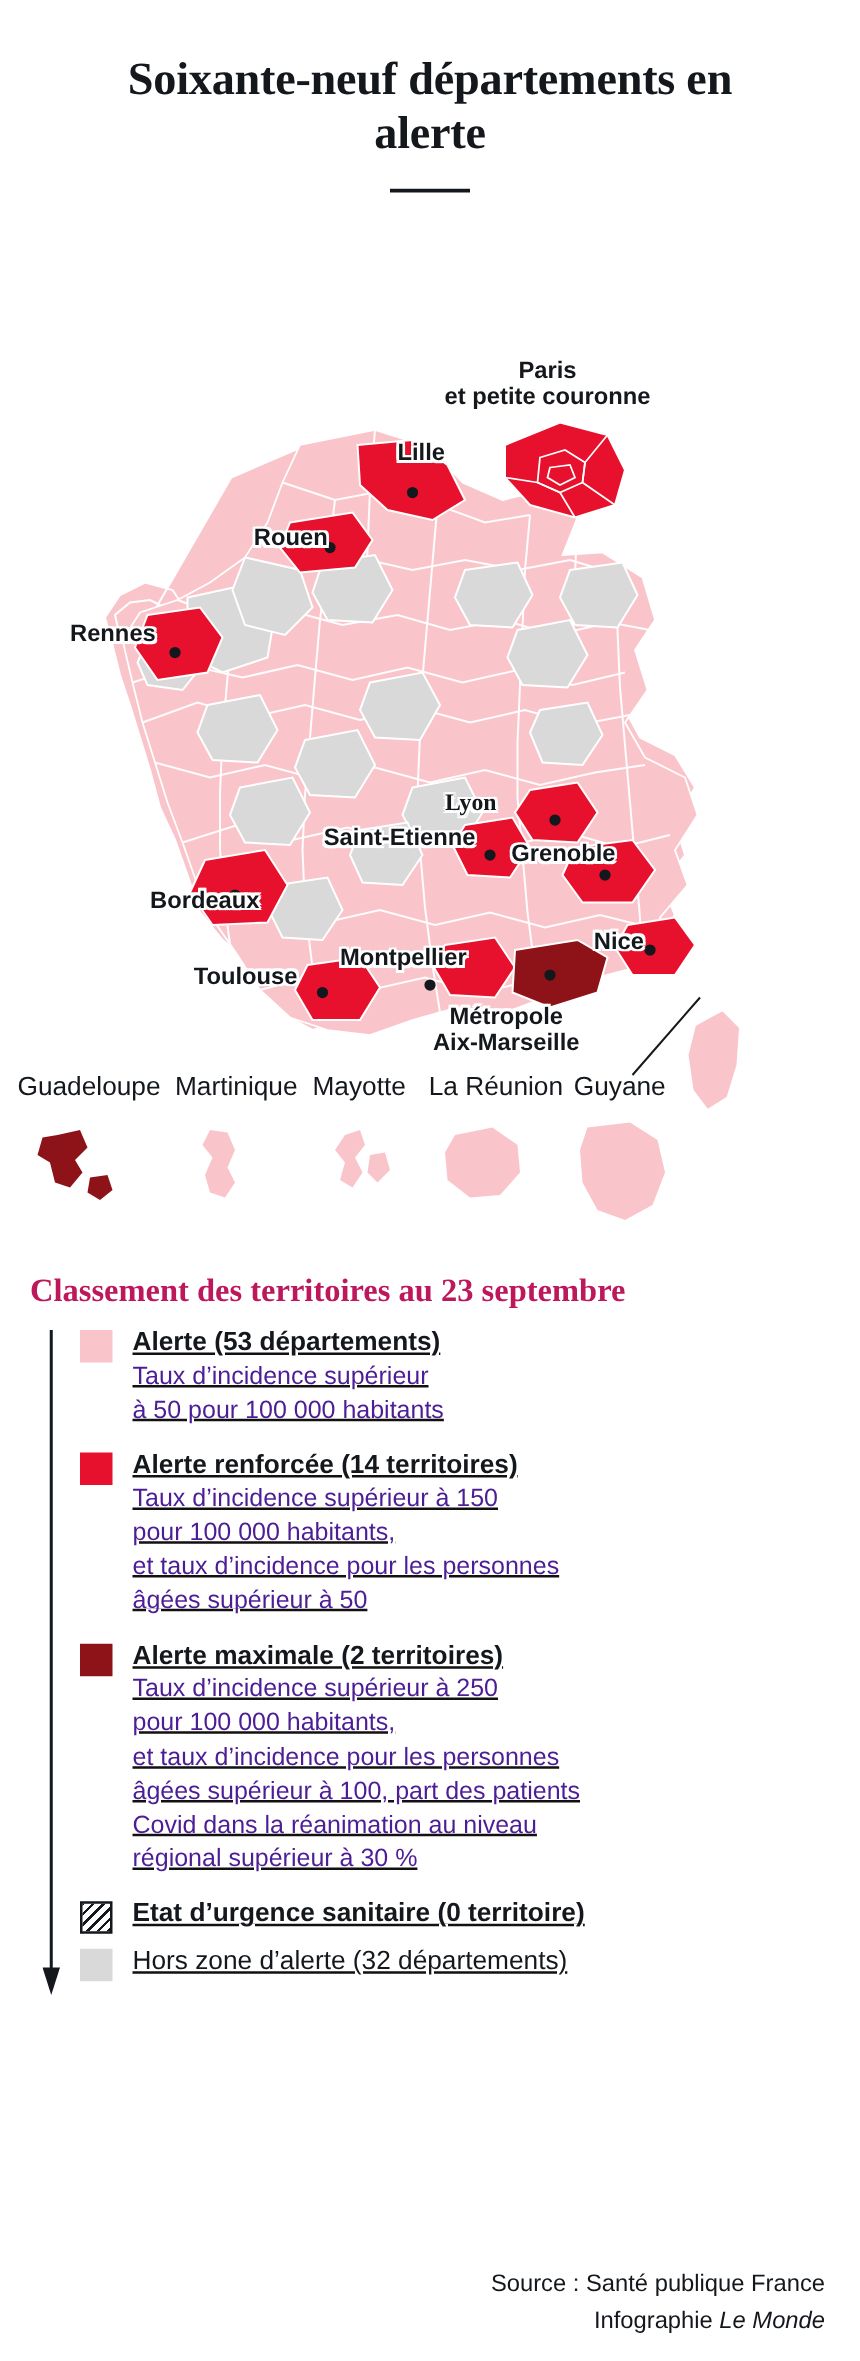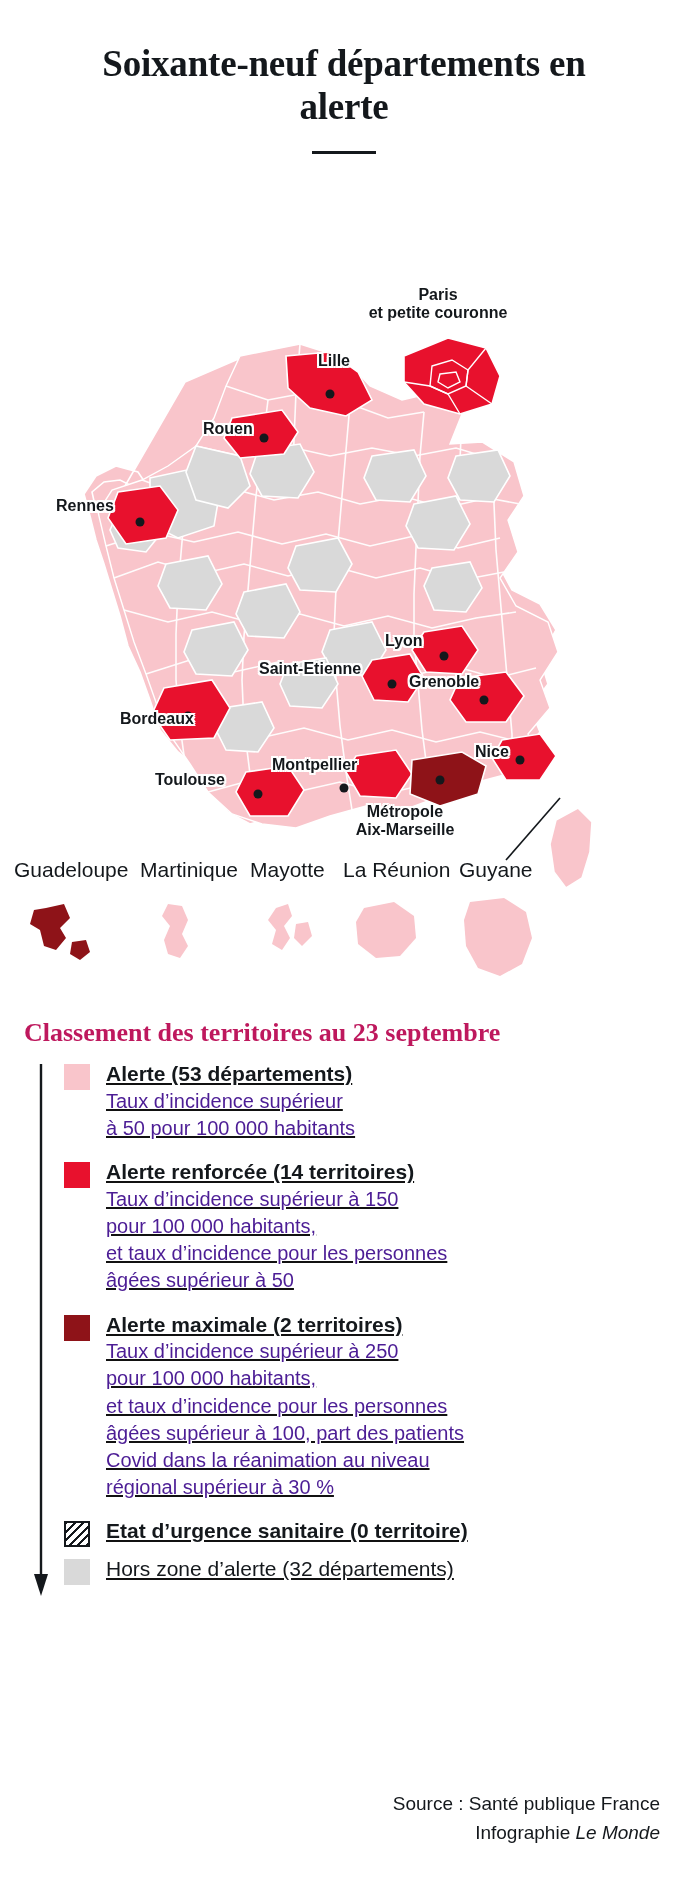--- a/index.html
+++ b/index.html
@@ -53,21 +53,21 @@
   .map-svg {
     display: block;
     position: absolute;
     left: 0;
     top: 0;
   }
   .map-label {
     position: absolute;
     font-family: "Liberation Sans", sans-serif;
     font-weight: bold;
-    font-size: 16px;
+    font-size: 19px;
     color: #14181c;
     white-space: nowrap;
     text-shadow:
       -2px -2px 0 #ffffff, 2px -2px 0 #ffffff,
       -2px  2px 0 #ffffff, 2px  2px 0 #ffffff,
       -2px  0   0 #ffffff, 2px  0   0 #ffffff,
        0   -2px 0 #ffffff, 0    2px 0 #ffffff;
   }
   .map-label.two-line { line-height: 1.12; text-align: center; }
 
@@ -154,21 +154,21 @@
     );
   }
   .legend-item.hors .legend-head {
     font-weight: normal;
   }
 
   
   .source {
     position: absolute;
     right: 28px;
-    bottom: 42px;
+    bottom: 18px;
     text-align: right;
     font-size: 19px;
     color: #14181c;
     line-height: 1.5;
   }
   .source em { font-style: italic; }
 </style>
 </head>
 <body>
 
@@ -290,21 +290,21 @@
       </g>
     </svg>
 
     <div class="map-label two-line" style="left:348px; top:126px; width:180px;">
       <div>Paris</div>
       <div>et petite couronne</div>
     </div>
     <div class="map-label" style="left:318px; top:192px;">Lille</div>
     <div class="map-label" style="left:203px; top:260px;">Rouen</div>
     <div class="map-label" style="left:56px; top:337px;">Rennes</div>
-    <div class="map-label" style="left:385px; top:472px;">Lyon</div>
+    <div class="map-label" style="left:356px; top:472px;font-family:Liberation Serif, serif;">Lyon</div>
     <div class="map-label" style="left:259px; top:500px;">Saint-Etienne</div>
     <div class="map-label" style="left:409px; top:513px;">Grenoble</div>
     <div class="map-label" style="left:120px; top:550px;">Bordeaux</div>
     <div class="map-label" style="left:272px; top:596px;">Montpellier</div>
     <div class="map-label" style="left:475px; top:583px;text-align:right;">Nice</div>
     <div class="map-label" style="left:155px; top:611px;">Toulouse</div>
     <div class="map-label two-line" style="left:330px; top:643px; width:150px;">
       <div>Métropole</div>
       <div>Aix-Marseille</div>
     </div>

